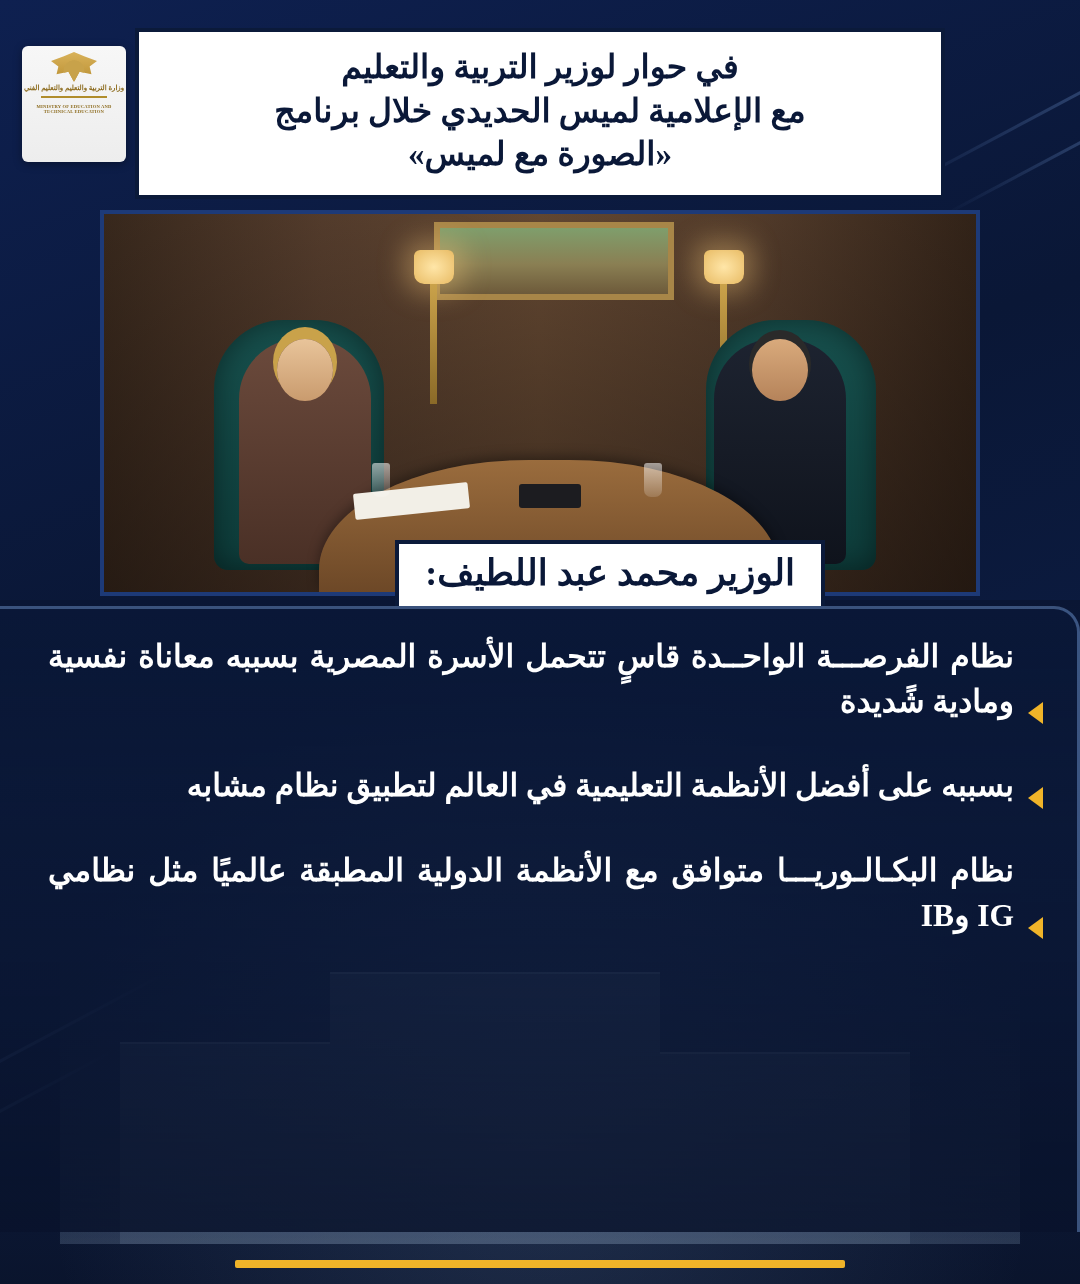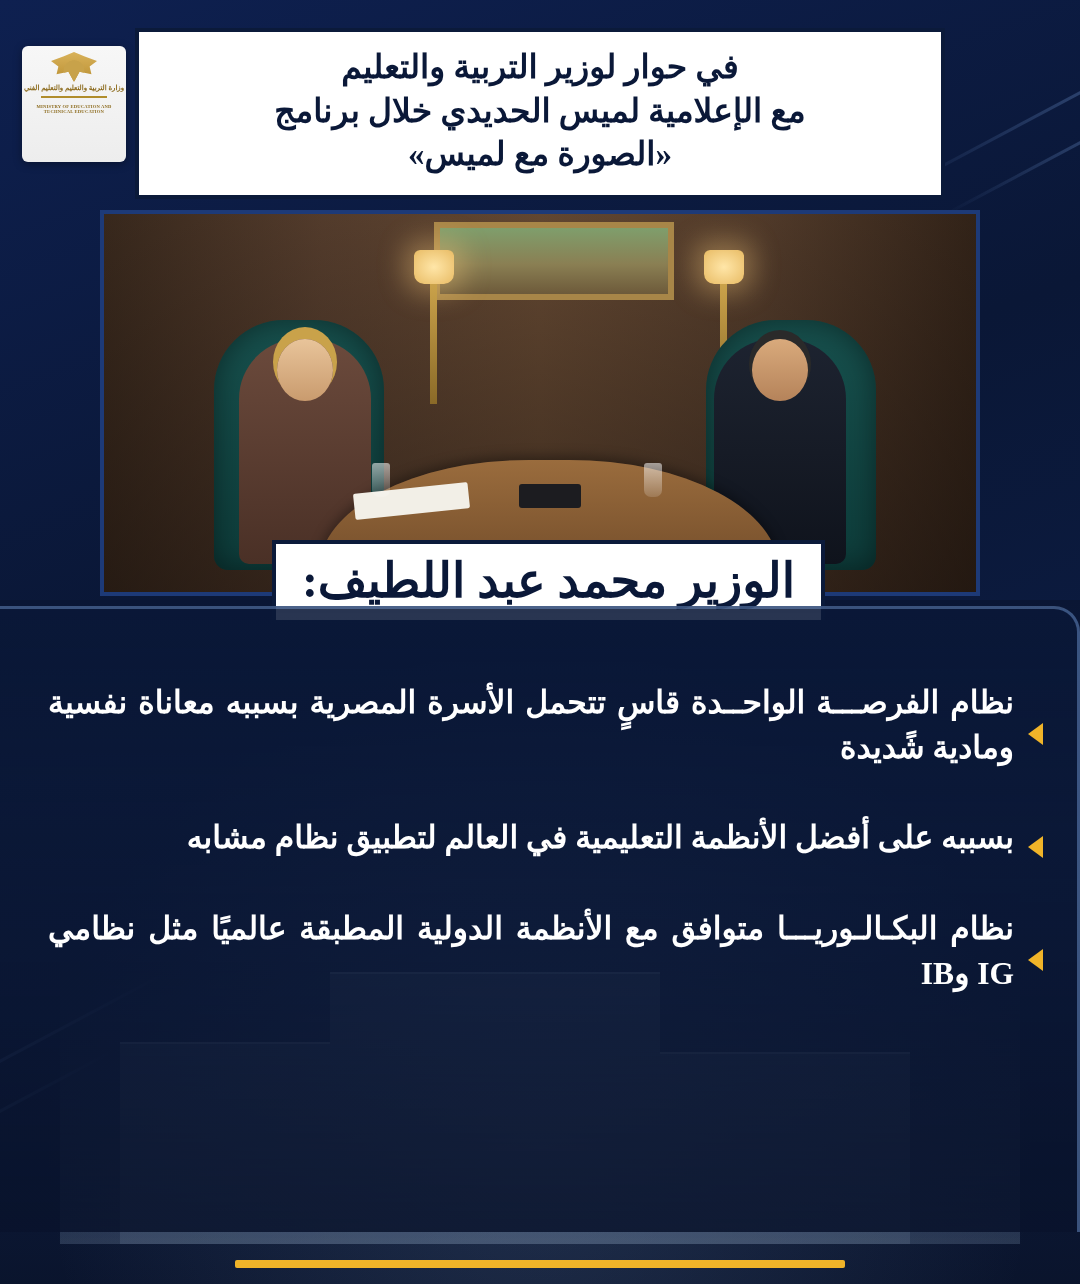--- a/index.html
+++ b/index.html
@@ -247,44 +247,43 @@
     right: 255px;
     top: 540px;
     background: #ffffff;
     border: 4px solid #0b1a3a;
     padding: 8px 26px 12px;
     box-sizing: border-box;
   }
   .speaker span {
     color: #0a1838;
     font-weight: bold;
-    font-size: 48px;
+    font-size: 36px;
     letter-spacing: -0.5px;
   }
 
   
   .panel {
     position: absolute;
     left: 0;
     right: 0;
     top: 606px;
     bottom: 52px;
     border-top: 3px solid rgba(120,160,220,0.45);
     border-right: 3px solid rgba(120,160,220,0.45);
     border-top-right-radius: 26px;
     background: linear-gradient(to bottom, rgba(10,24,56,0.88) 0%, rgba(10,22,50,0.72) 45%, rgba(9,19,44,0.88) 100%);
     padding: 26px 34px 10px 48px;
     box-sizing: border-box;
   }
   .bullet {
     display: flex;
-    align-items: center;
+    align-items: flex-end;
     gap: 14px;
     margin-bottom: 40px;
-    margin-top: 46px;
   }
   .bullet .tri {
     flex: 0 0 auto;
     width: 0;
     height: 0;
     margin-top: 16px;
     border-top: 11px solid transparent;
     border-bottom: 11px solid transparent;
     border-right: 15px solid #f0b429;
   }

